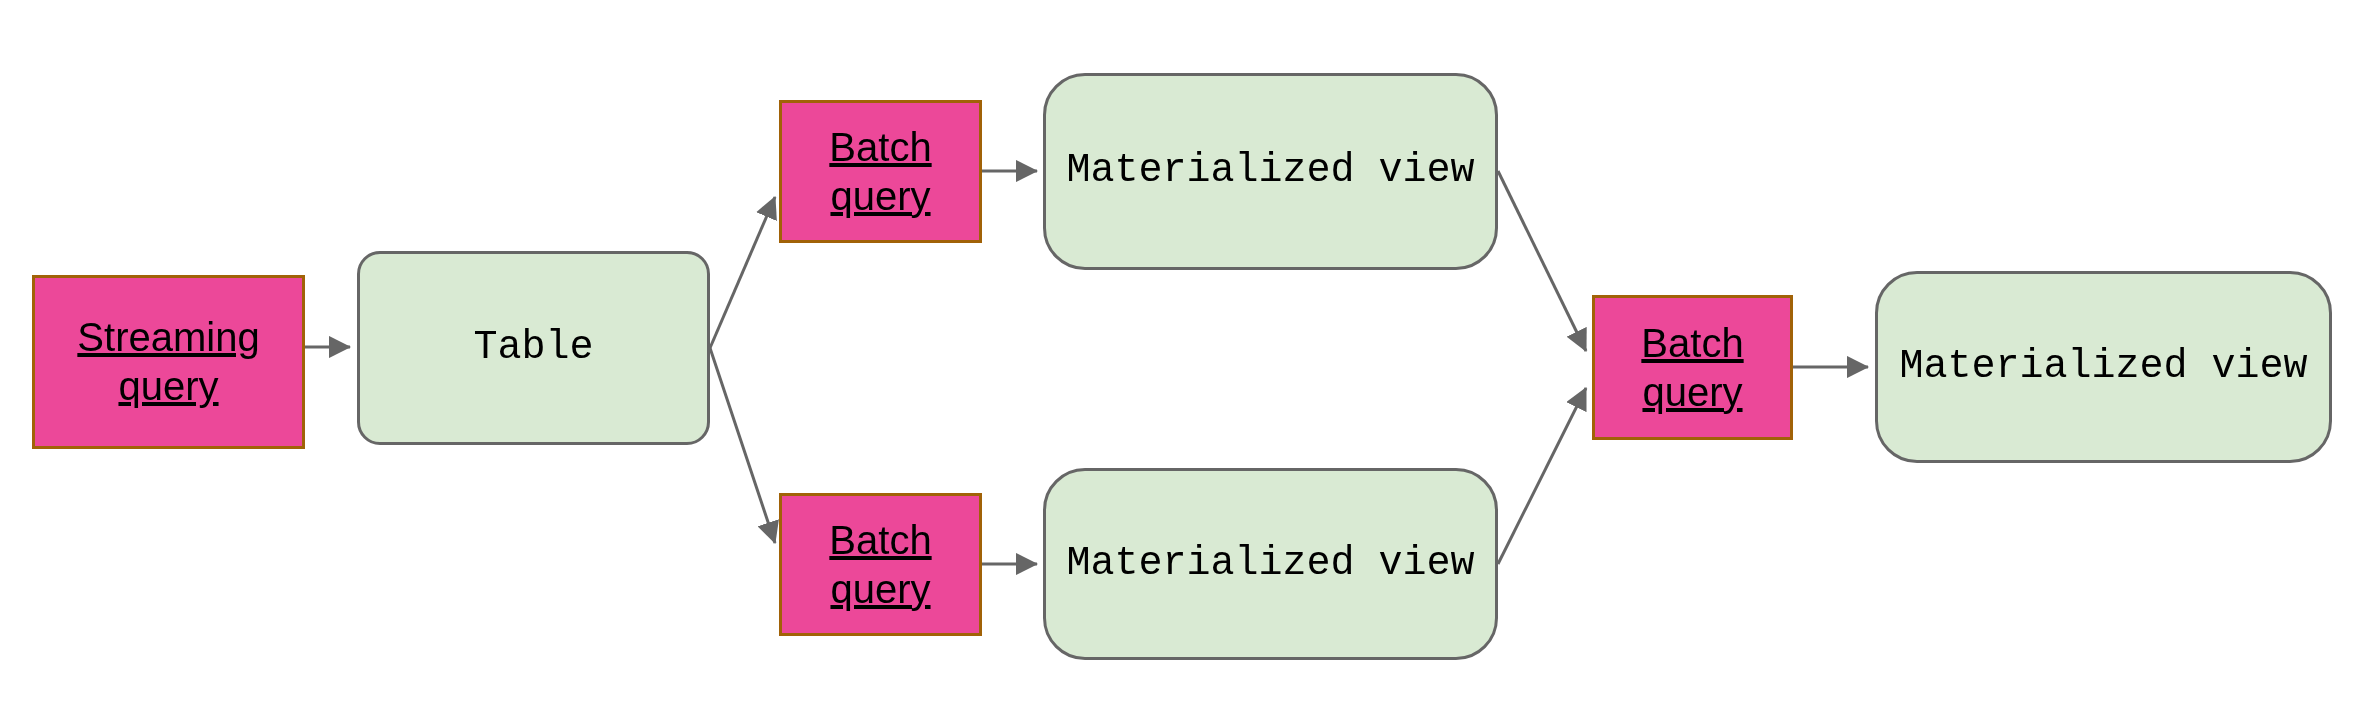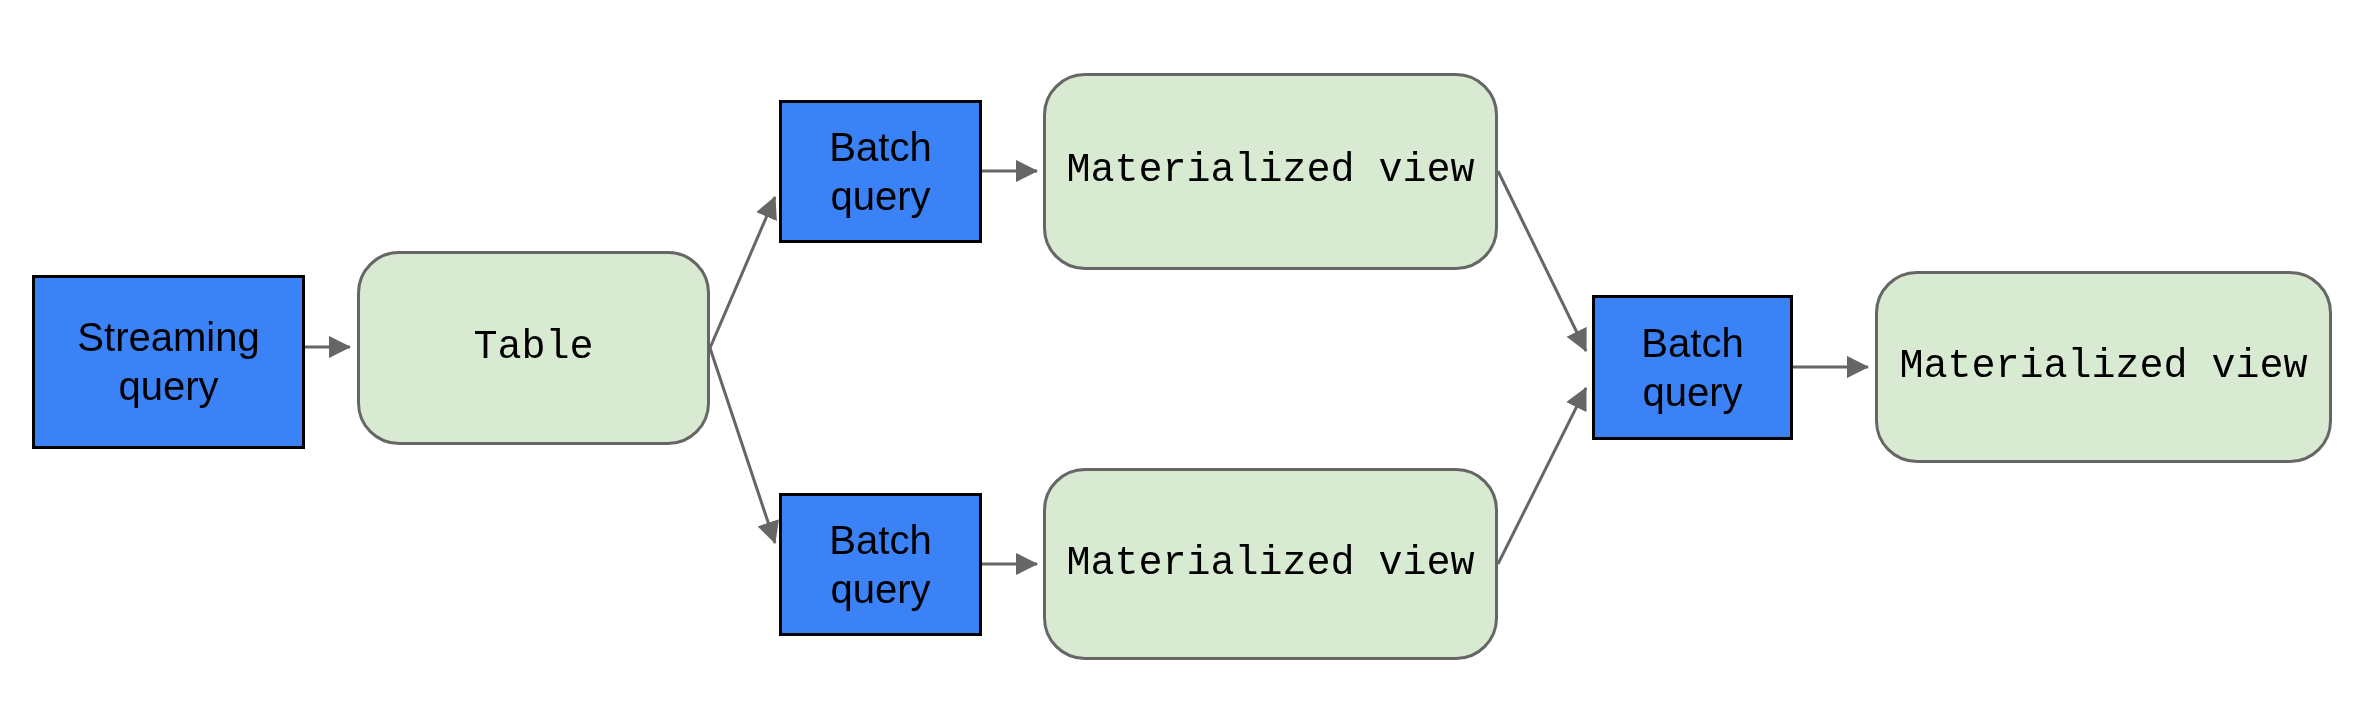--- a/index.html
+++ b/index.html
@@ -22,31 +22,32 @@
     align-items: center;
     justify-content: center;
     text-align: center;
     box-sizing: border-box;
     font-size: 40px;
     line-height: 1.22;
     color: #000000;
     padding: 4px;
   }
   .process {            
-    background: #3b82f6;
-    border: 3px solid #000000;
+    background: #ec4899;
+    border: 3px solid #a16207;
+    text-decoration: underline;
   }
   .artifact {           
     background: #d9ead3;
     border: 3px solid #666666;
     border-radius: 42px;
     font-family: Liberation Mono, monospace;
   }
   #n-streaming { left: 32px;   top: 275px; width: 273px; height: 174px; }
-  #n-table     { left: 357px;  top: 251px; width: 353px; height: 194px; }
+  #n-table     { left: 357px;  top: 251px; width: 353px; height: 194px; border-radius: 23px; }
   #n-batch1    { left: 779px;  top: 100px; width: 203px; height: 143px; }
   #n-mv1       { left: 1043px; top: 73px;  width: 455px; height: 197px; }
   #n-batch2    { left: 779px;  top: 493px; width: 203px; height: 143px; }
   #n-mv2       { left: 1043px; top: 468px; width: 455px; height: 192px; }
   #n-batch3    { left: 1592px; top: 295px; width: 201px; height: 145px; }
   #n-mv3       { left: 1875px; top: 271px; width: 457px; height: 192px; }
   .node-label { display: block; }
 </style>
 </head>
 <body>

